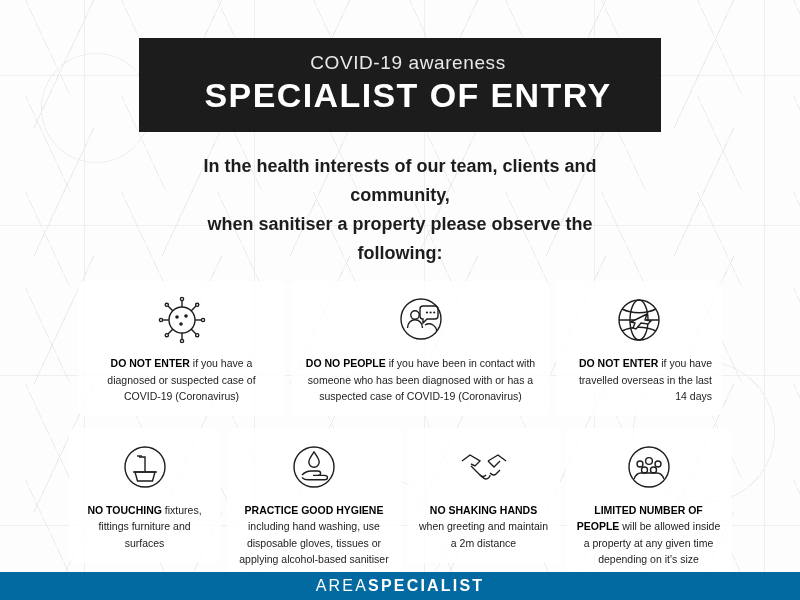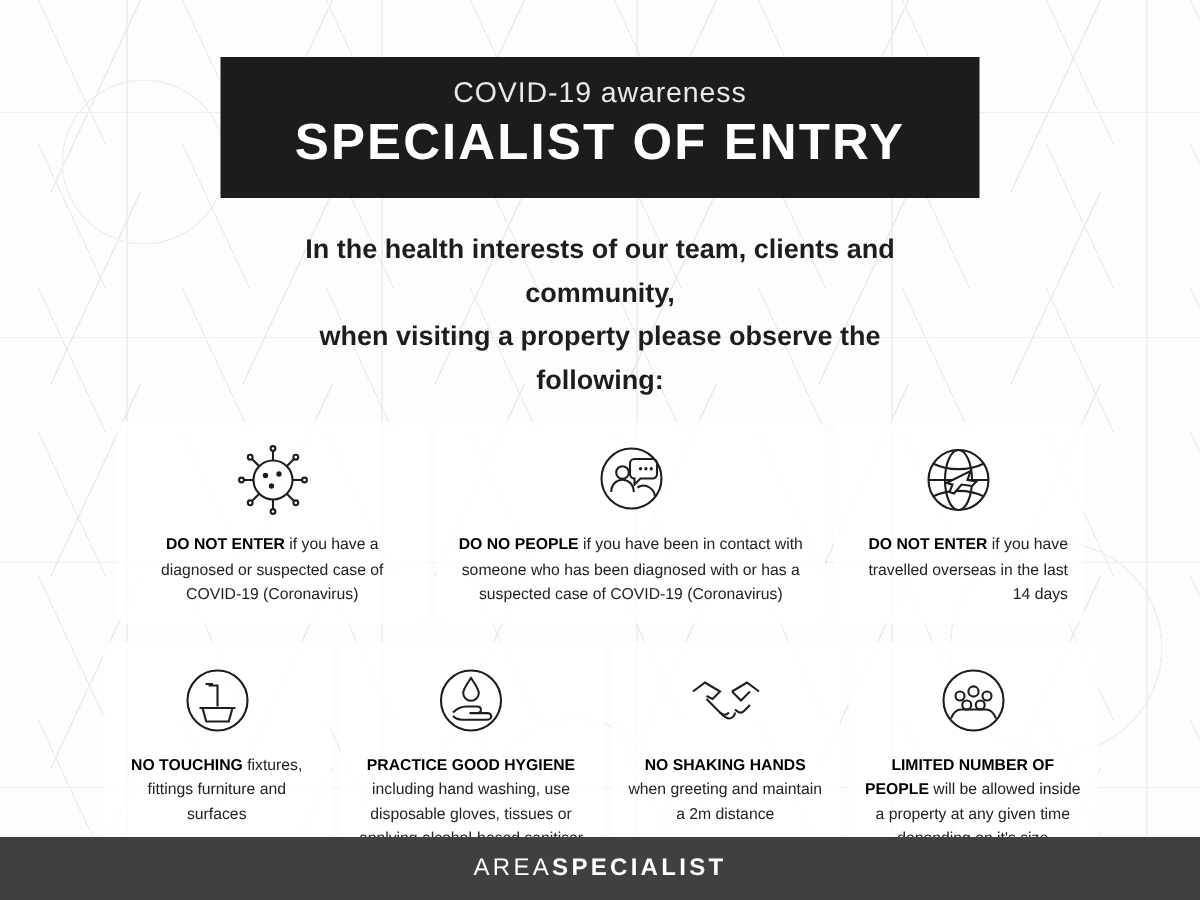--- a/index.html
+++ b/index.html
@@ -54,21 +54,21 @@
     align-items: center;
   }
 
   
   .title-band {
     margin-top: 38px;
     width: 506px;
     background: #1c1c1c;
     color: #ffffff;
     text-align: center;
-    padding: 14px 0 18px 0;
+    padding: 14px 0 18px 16px;
   }
   .title-kicker {
     font-size: 19px;
     letter-spacing: .6px;
     font-weight: 400;
     color: #e8e8e8;
     line-height: 1.2;
   }
   .title-main {
     font-size: 34px;
@@ -142,22 +142,22 @@
     color: #1d1d1d;
     text-align: center;
   }
 
   
   .footer {
     position: absolute;
     left: 0;
     bottom: 0;
     width: 800px;
-    height: 42px;
-    background: #404040;
+    height: 28px;
+    background: #0369a1;
     display: flex;
     align-items: center;
     justify-content: center;
     z-index: 3;
   }
   .footer-logo {
     color: #ffffff;
     font-size: 16px;
     letter-spacing: 2.2px;
   }
@@ -172,21 +172,21 @@
 
   <div class="content">
 
     <div class="title-band">
       <div class="title-kicker">COVID-19 awareness</div>
       <div class="title-main">SPECIALIST OF ENTRY</div>
     </div>
 
     <div class="intro">
       <div>In the health interests of our team, clients and community,</div>
-      <div>when visiting a property please observe the following:</div>
+      <div>when sanitiser a property please observe the following:</div>
     </div>
 
     <div class="row row-1">
 
       <div class="card w1">
         <div class="icon-wrap">
           <svg width="56" height="56" viewBox="0 0 56 56" fill="none" stroke="#1d1d1d" stroke-width="1.4">
             <circle cx="28" cy="28" r="13"></circle>
             <circle cx="23" cy="25" r="1.8" fill="#1d1d1d" stroke="none"></circle>
             <circle cx="32" cy="24" r="1.8" fill="#1d1d1d" stroke="none"></circle>

